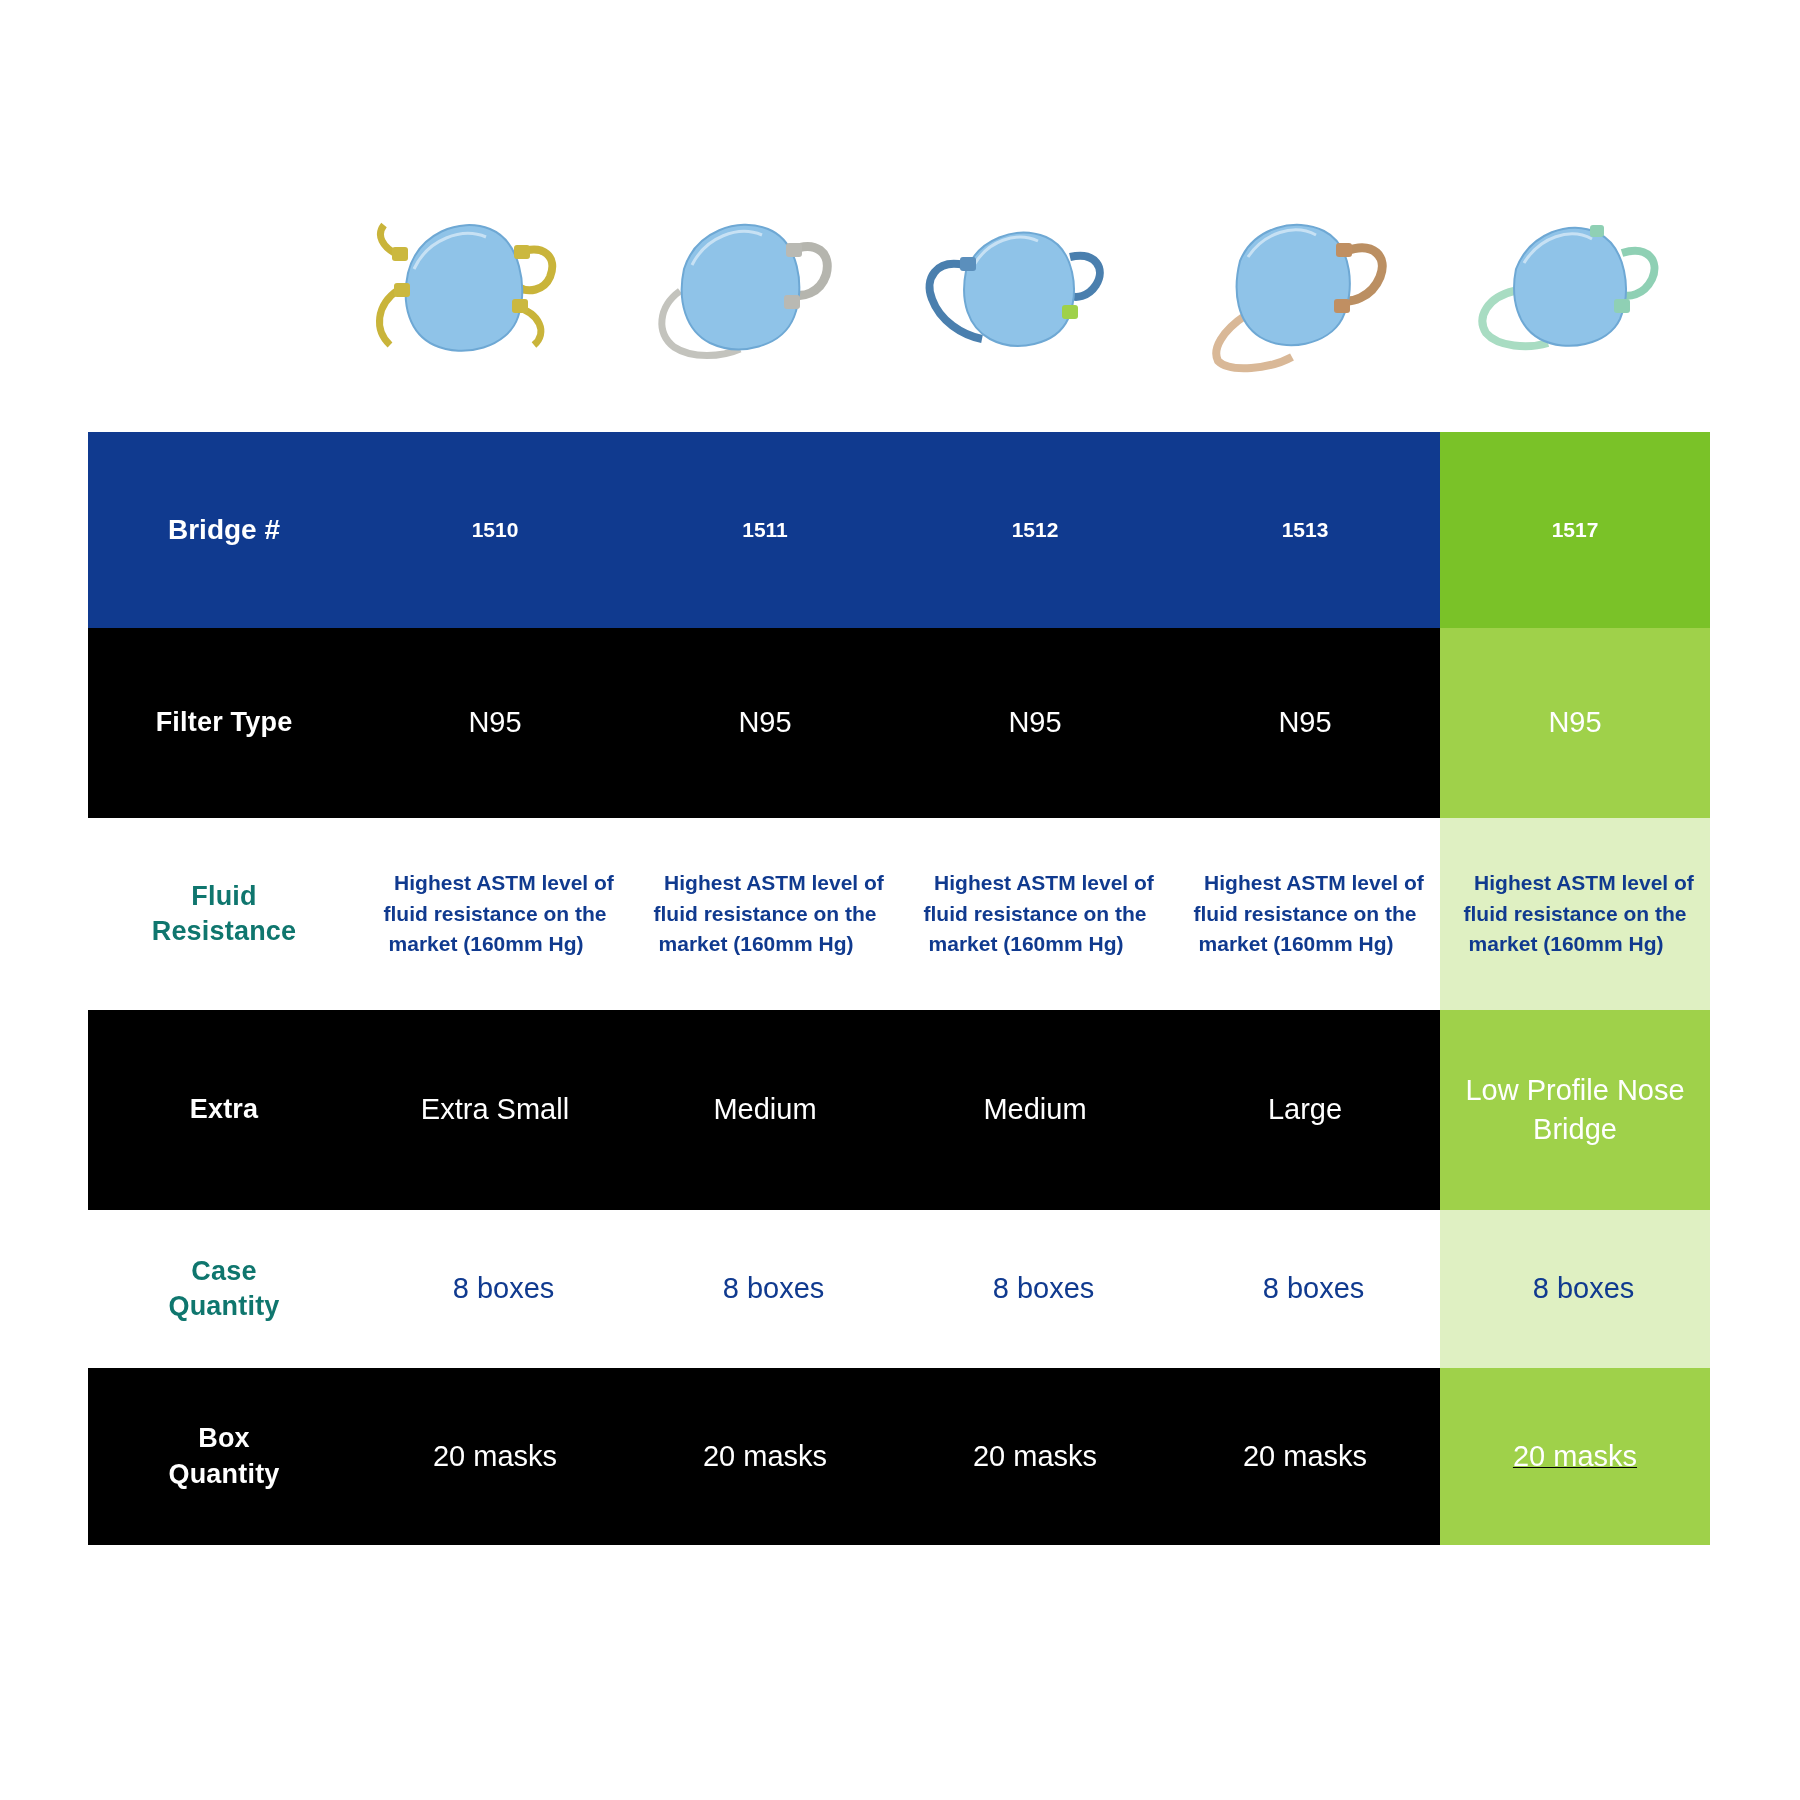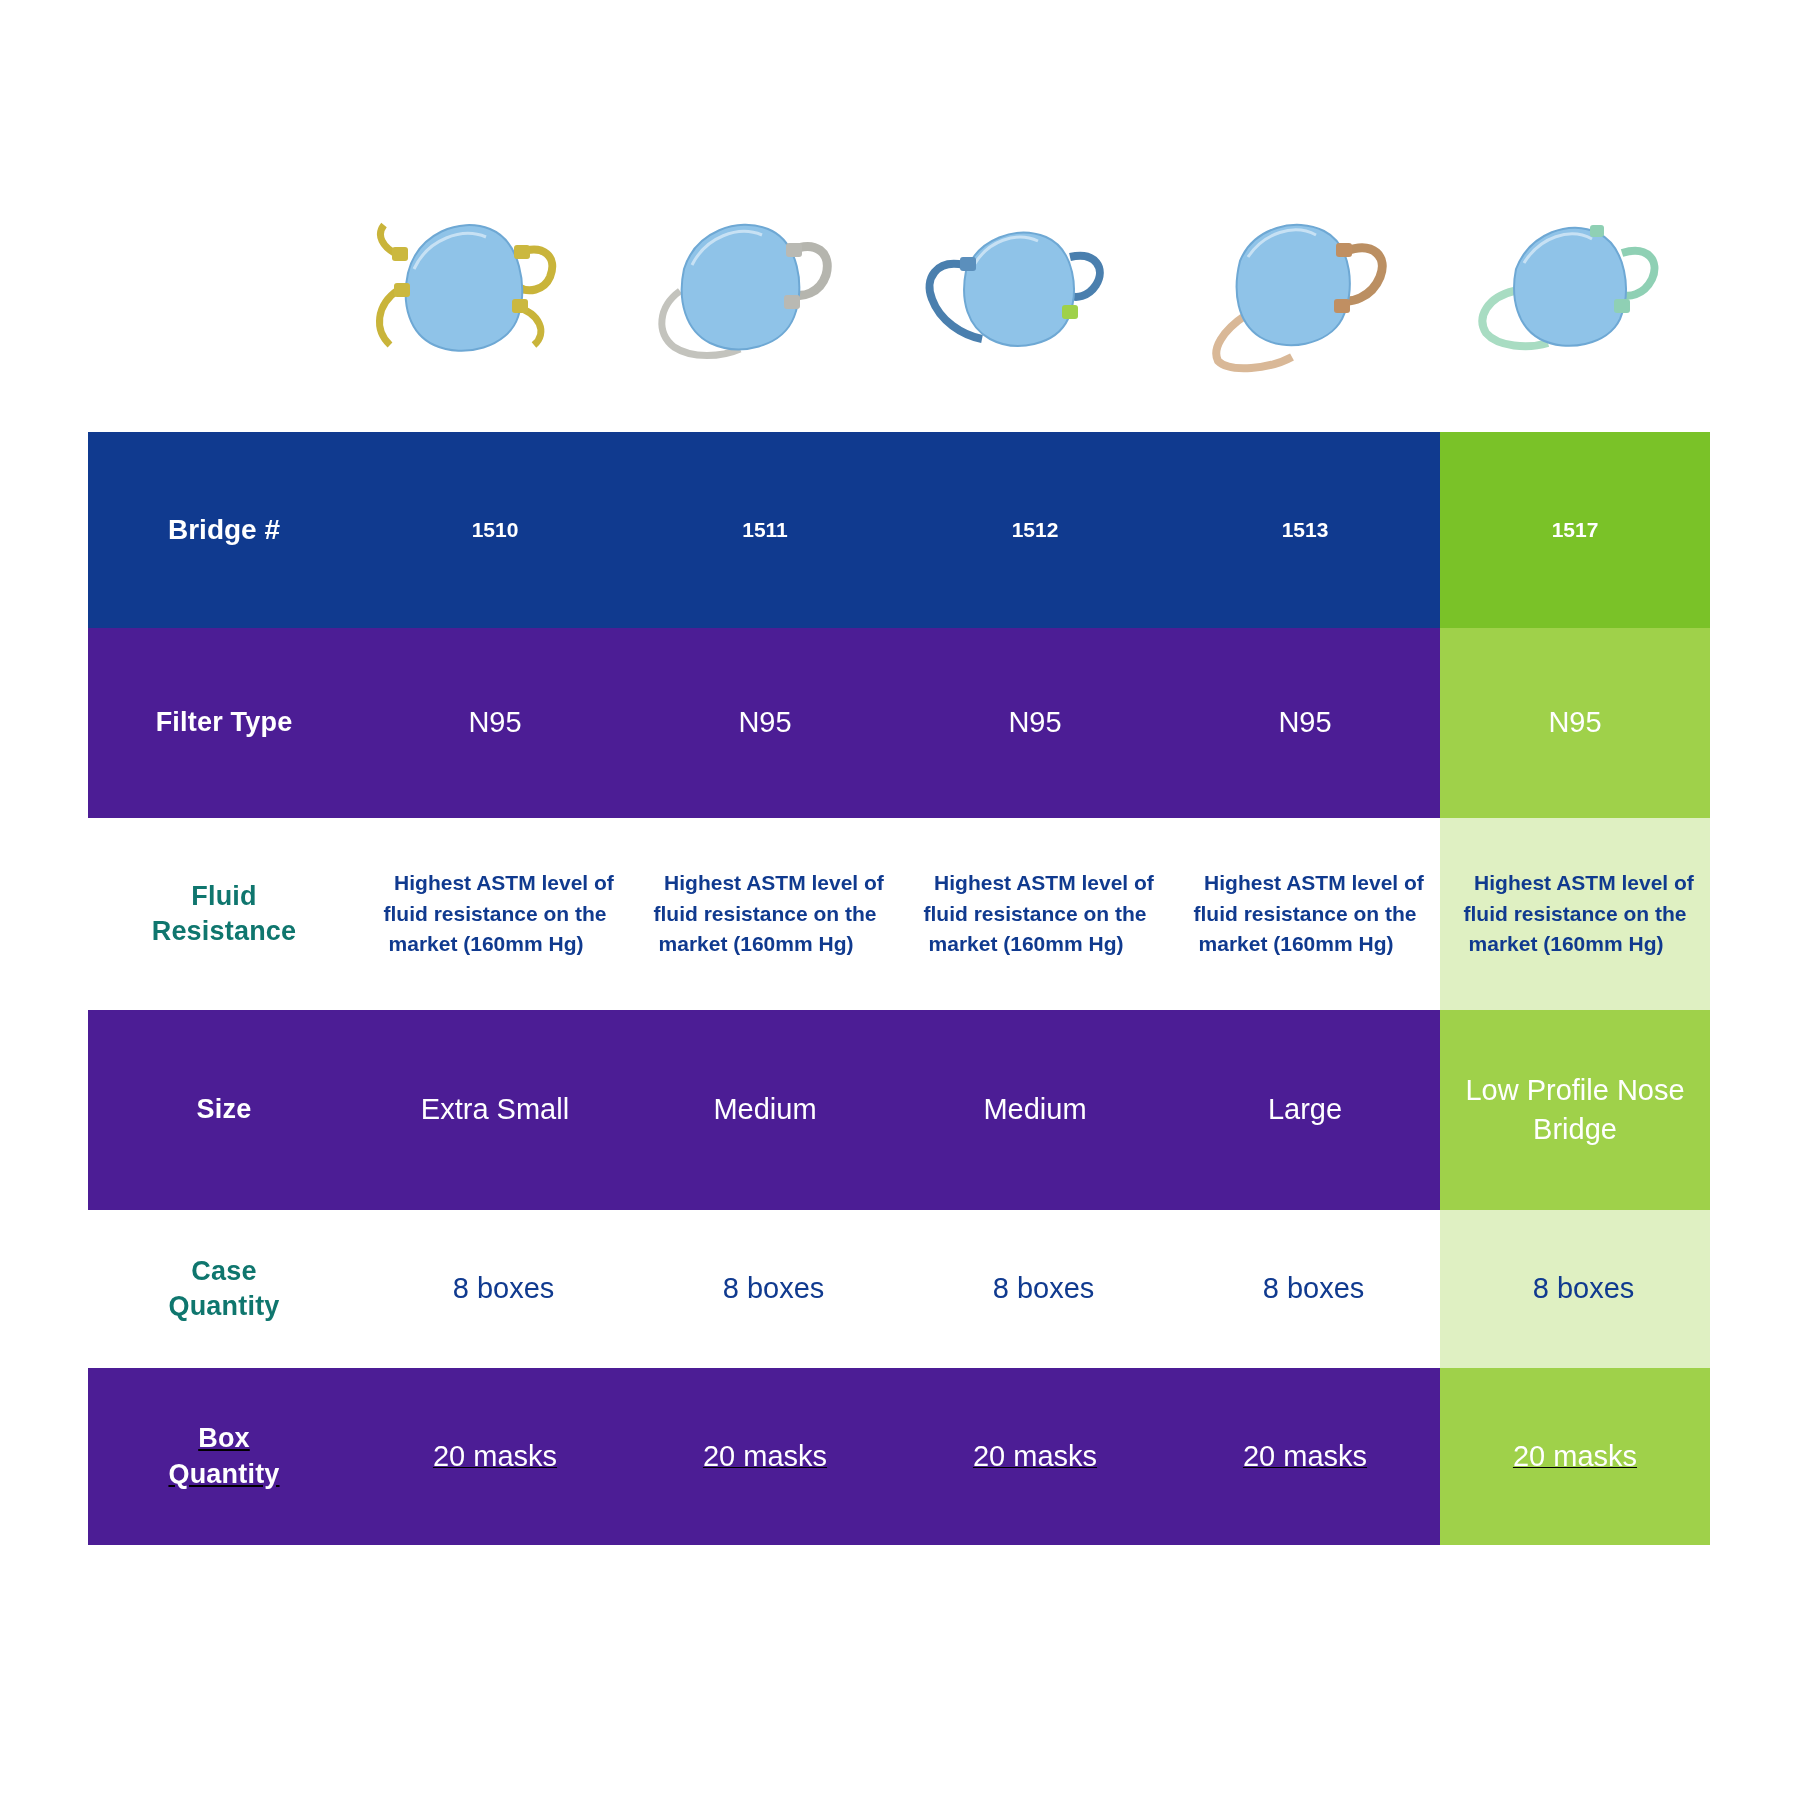--- a/index.html
+++ b/index.html
@@ -59,21 +59,21 @@
     text-align: center;
   }
   col.label-col { width: 272px; }
   col.data-col  { width: 270px; }
 
   
   .r-head          { background: #103a8f; }
   .r-head .hl      { background: #103a8f; }
   .r-head .accent  { background: #7ac228; }
 
-  .r-blue          { background: #4c1d95; }
+  .r-blue          { background: #000000; }
   .r-blue .accent  { background: #9fd14a; }
 
   .r-white         { background: #ffffff; }
   .r-white .accent { background: #dff0c2; }
 
   
   .row-label {
     color: #ffffff;
     font-weight: bold;
     font-size: 27px;
@@ -261,21 +261,21 @@
         <td>
           <span class="val-small-dark">Highest ASTM level of fluid resistance on the market (160mm Hg)</span>
         </td>
         <td class="accent">
           <span class="val-small-dark">Highest ASTM level of fluid resistance on the market (160mm Hg)</span>
         </td>
       </tr>
 
       <tr class="r-blue h-size">
         <td class="cellpad">
-          <span class="row-label">Size</span>
+          <span class="row-label">Extra</span>
         </td>
         <td class="cellpad">
           <span class="val-light">Extra Small</span>
         </td>
         <td class="cellpad">
           <span class="val-light">Medium</span>
         </td>
         <td class="cellpad">
           <span class="val-light">Medium</span>
         </td>

